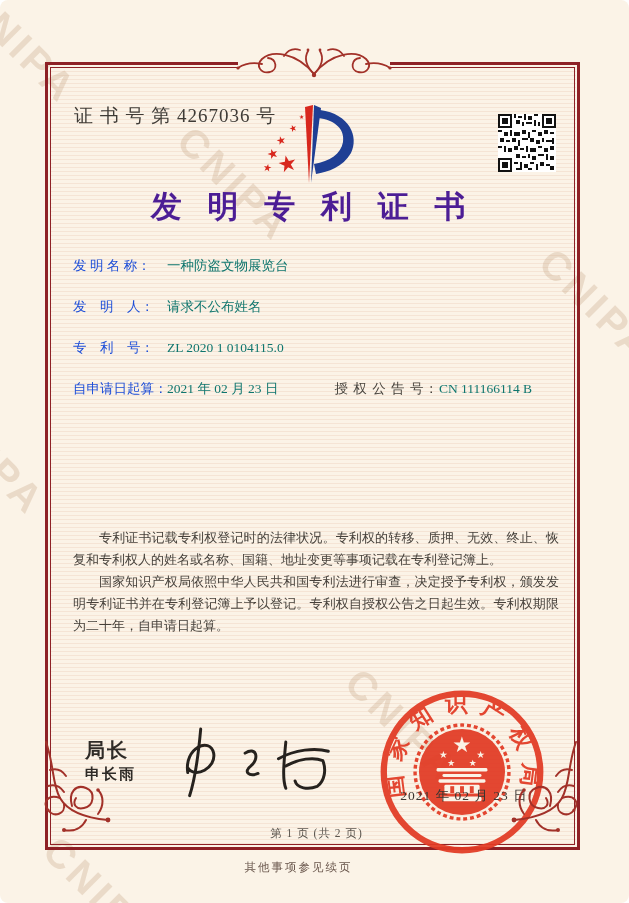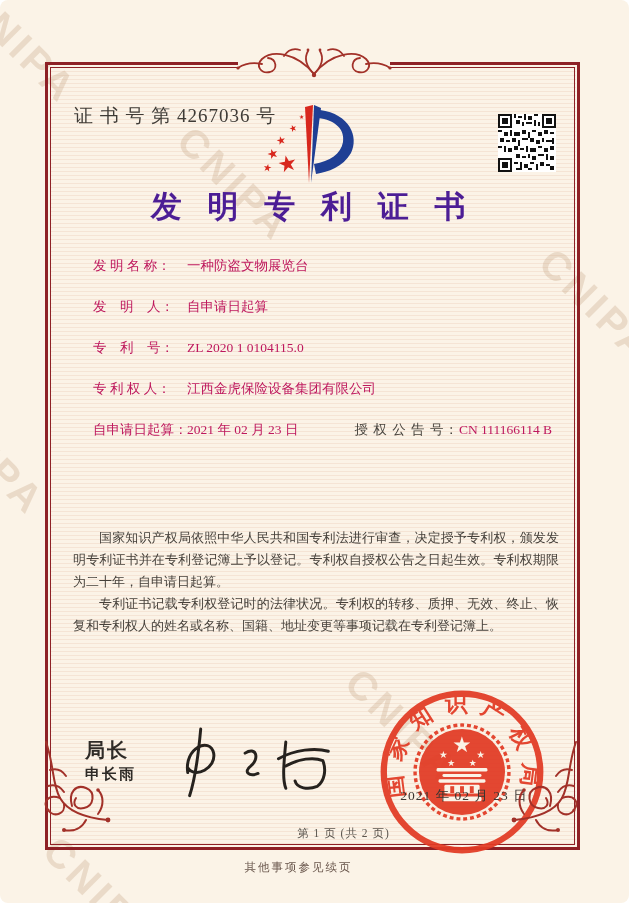--- a/index.html
+++ b/index.html
@@ -49,42 +49,42 @@
   .logo{position:absolute;left:256px;top:103px;}
   .qr{position:absolute;left:498px;top:114px;}
   .title{
     position:absolute;left:45px;top:186px;width:535px;
     text-align:center;font-size:31px;font-weight:bold;
     letter-spacing:9px;color:#4c1d95;
   }
   .fields{position:absolute;left:73px;top:256px;width:484px;font-size:13.5px;}
   .field-row{line-height:20px;margin-bottom:21px;white-space:nowrap;}
   .field-row.wrap{white-space:normal;margin-bottom:1px;}
-  .flabel{display:inline-block;width:94px;vertical-align:top;color:#be185d;margin-left:20px;}
-  .fvalue{color:#be185d;}
+  .flabel{display:inline-block;width:94px;vertical-align:top;color:#1d4ed8;}
+  .fvalue{color:#0f766e;}
   .fvalue.addr{display:inline-block;width:368px;vertical-align:top;line-height:20px;}
   .grant-row{line-height:20px;white-space:nowrap;}
   .grant-gap{display:inline-block;width:56px;}
   .glabel2{letter-spacing:1px;text-align:right;}
   .paras{
     position:absolute;left:73px;top:527px;width:486px;
     font-size:13px;line-height:22px;color:#46413b;text-align:justify;
   }
   .paras p{margin:0;text-indent:2em;}
   .sig-title{position:absolute;left:85px;top:737px;font-size:20px;font-weight:bold;color:#2f2b27;letter-spacing:2px;}
   .sig-name{position:absolute;left:85px;top:765px;font-size:15px;font-weight:bold;color:#2f2b27;letter-spacing:2px;font-family:Liberation Serif, serif;}
   .sig-script{position:absolute;left:160px;top:720px;}
   .seal{position:absolute;left:374px;top:684px;opacity:0.93;}
   .seal-date{
     position:absolute;left:380px;top:787px;width:168px;text-align:center;
     font-size:13.5px;color:#3a3531;letter-spacing:1px;z-index:4;
   }
   .page-info{
     position:absolute;left:45px;top:826px;width:543px;text-align:center;
-    font-size:11.5px;color:#5c564f;letter-spacing:1px;margin-left:27px;
+    font-size:11.5px;color:#5c564f;letter-spacing:1px;
   }
   .footer-note{
     position:absolute;left:31px;top:860px;width:535px;text-align:center;
     font-size:11.5px;color:#6b584e;letter-spacing:2px;
   }
   .ornament-top{position:absolute;left:224px;top:44px;z-index:4;}
   .ornament-bl{position:absolute;left:38px;top:736px;z-index:4;}
   .ornament-br{position:absolute;left:506px;top:736px;z-index:4;transform:scaleX(-1);}
 </style>
 </head>
@@ -249,36 +249,33 @@
       </g>
     </svg>
 
     <div class="title">发 明 专 利 证 书</div>
 
     <div class="fields">
       <div class="field-row">
         <span class="flabel">发 明 名 称：</span><span class="fvalue">一种防盗文物展览台</span>
       </div>
       <div class="field-row">
-        <span class="flabel">发　明　人：</span><span class="fvalue">自申请日起算</span>
+        <span class="flabel">发　明　人：</span><span class="fvalue">请求不公布姓名</span>
       </div>
       <div class="field-row">
         <span class="flabel">专　利　号：</span><span class="fvalue">ZL 2020 1 0104115.0</span>
-      </div>
-      <div class="field-row">
-        <span class="flabel">专 利 权 人：</span><span class="fvalue">江西金虎保险设备集团有限公司</span>
       </div>
       <div class="grant-row">
         <span class="flabel">自申请日起算：</span><span class="fvalue">2021 年 02 月 23 日</span><span class="grant-gap"></span><span class="glabel2">授 权 公 告 号：</span><span class="fvalue">CN 111166114 B</span>
       </div>
     </div>
 
     <div class="paras">
+      <p>专利证书记载专利权登记时的法律状况。专利权的转移、质押、无效、终止、恢复和专利权人的姓名或名称、国籍、地址变更等事项记载在专利登记簿上。</p>
       <p>国家知识产权局依照中华人民共和国专利法进行审查，决定授予专利权，颁发发明专利证书并在专利登记簿上予以登记。专利权自授权公告之日起生效。专利权期限为二十年，自申请日起算。</p>
-      <p>专利证书记载专利权登记时的法律状况。专利权的转移、质押、无效、终止、恢复和专利权人的姓名或名称、国籍、地址变更等事项记载在专利登记簿上。</p>
     </div>
 
     <div class="sig-title">局长</div>
     <div class="sig-name">申长雨</div>
 
     <svg class="sig-script" width="185" height="82" viewBox="0 0 200 85">
       <g stroke="#26221e" stroke-width="3.2" fill="none" stroke-linecap="round" stroke-linejoin="round">
         <path d="M30,55 C26,28 54,16 58,34 C61,50 38,62 30,50"></path>
         <path d="M44,8 C42,30 38,62 32,80"></path>
         <path d="M92,34 C104,26 108,40 98,48 C90,54 96,60 106,56"></path>

